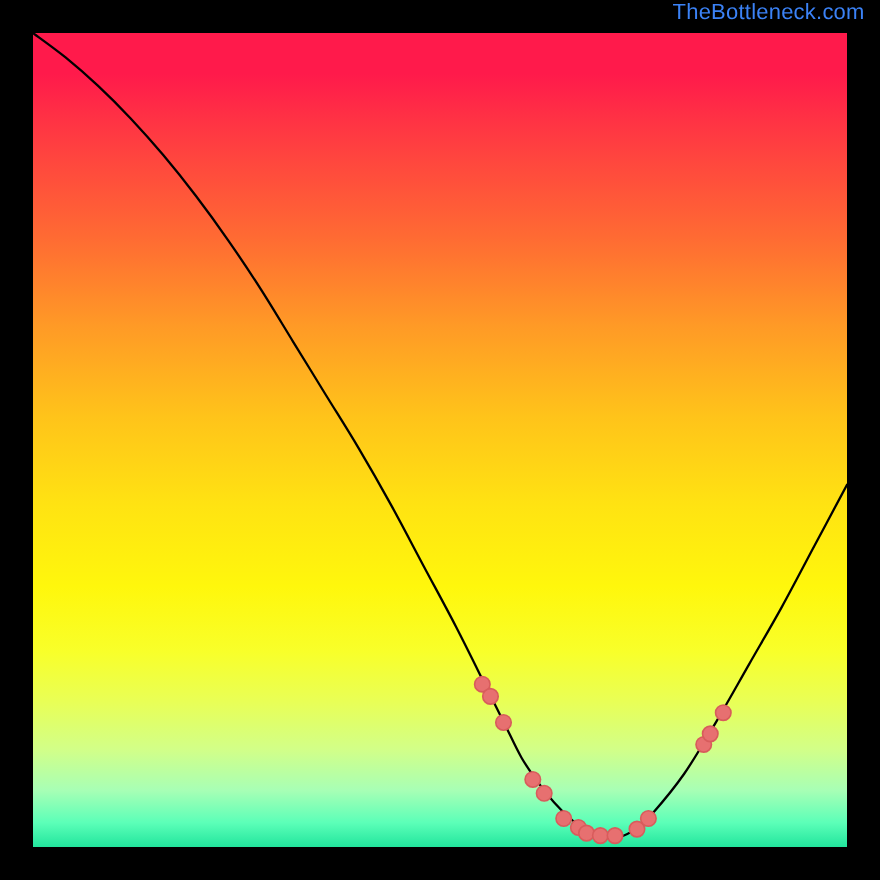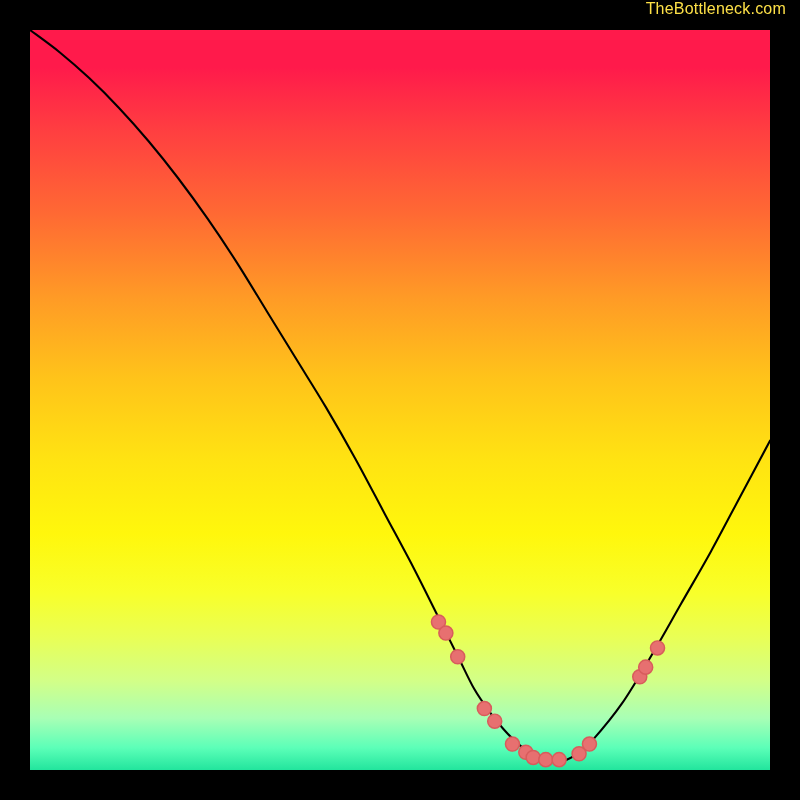--- a/index.html
+++ b/index.html
@@ -37,22 +37,22 @@
       #d2ff88 88%,
       #a8ffb5 93%,
       #5cffb8 97%,
       #22e59d 100%
     );
   }
   .watermark {
     position: absolute;
     top: 0;
     right: 14px;
-    color: #fde047;
-    font-size: 16px;
+    color: #3b82f6;
+    font-size: 20px;
     letter-spacing: 0.2px;
     font-weight: 500;
     user-select: none;
   }
   svg.curve {
     position: absolute;
     left: 0;
     top: 0;
     width: 740px;
     height: 740px;

